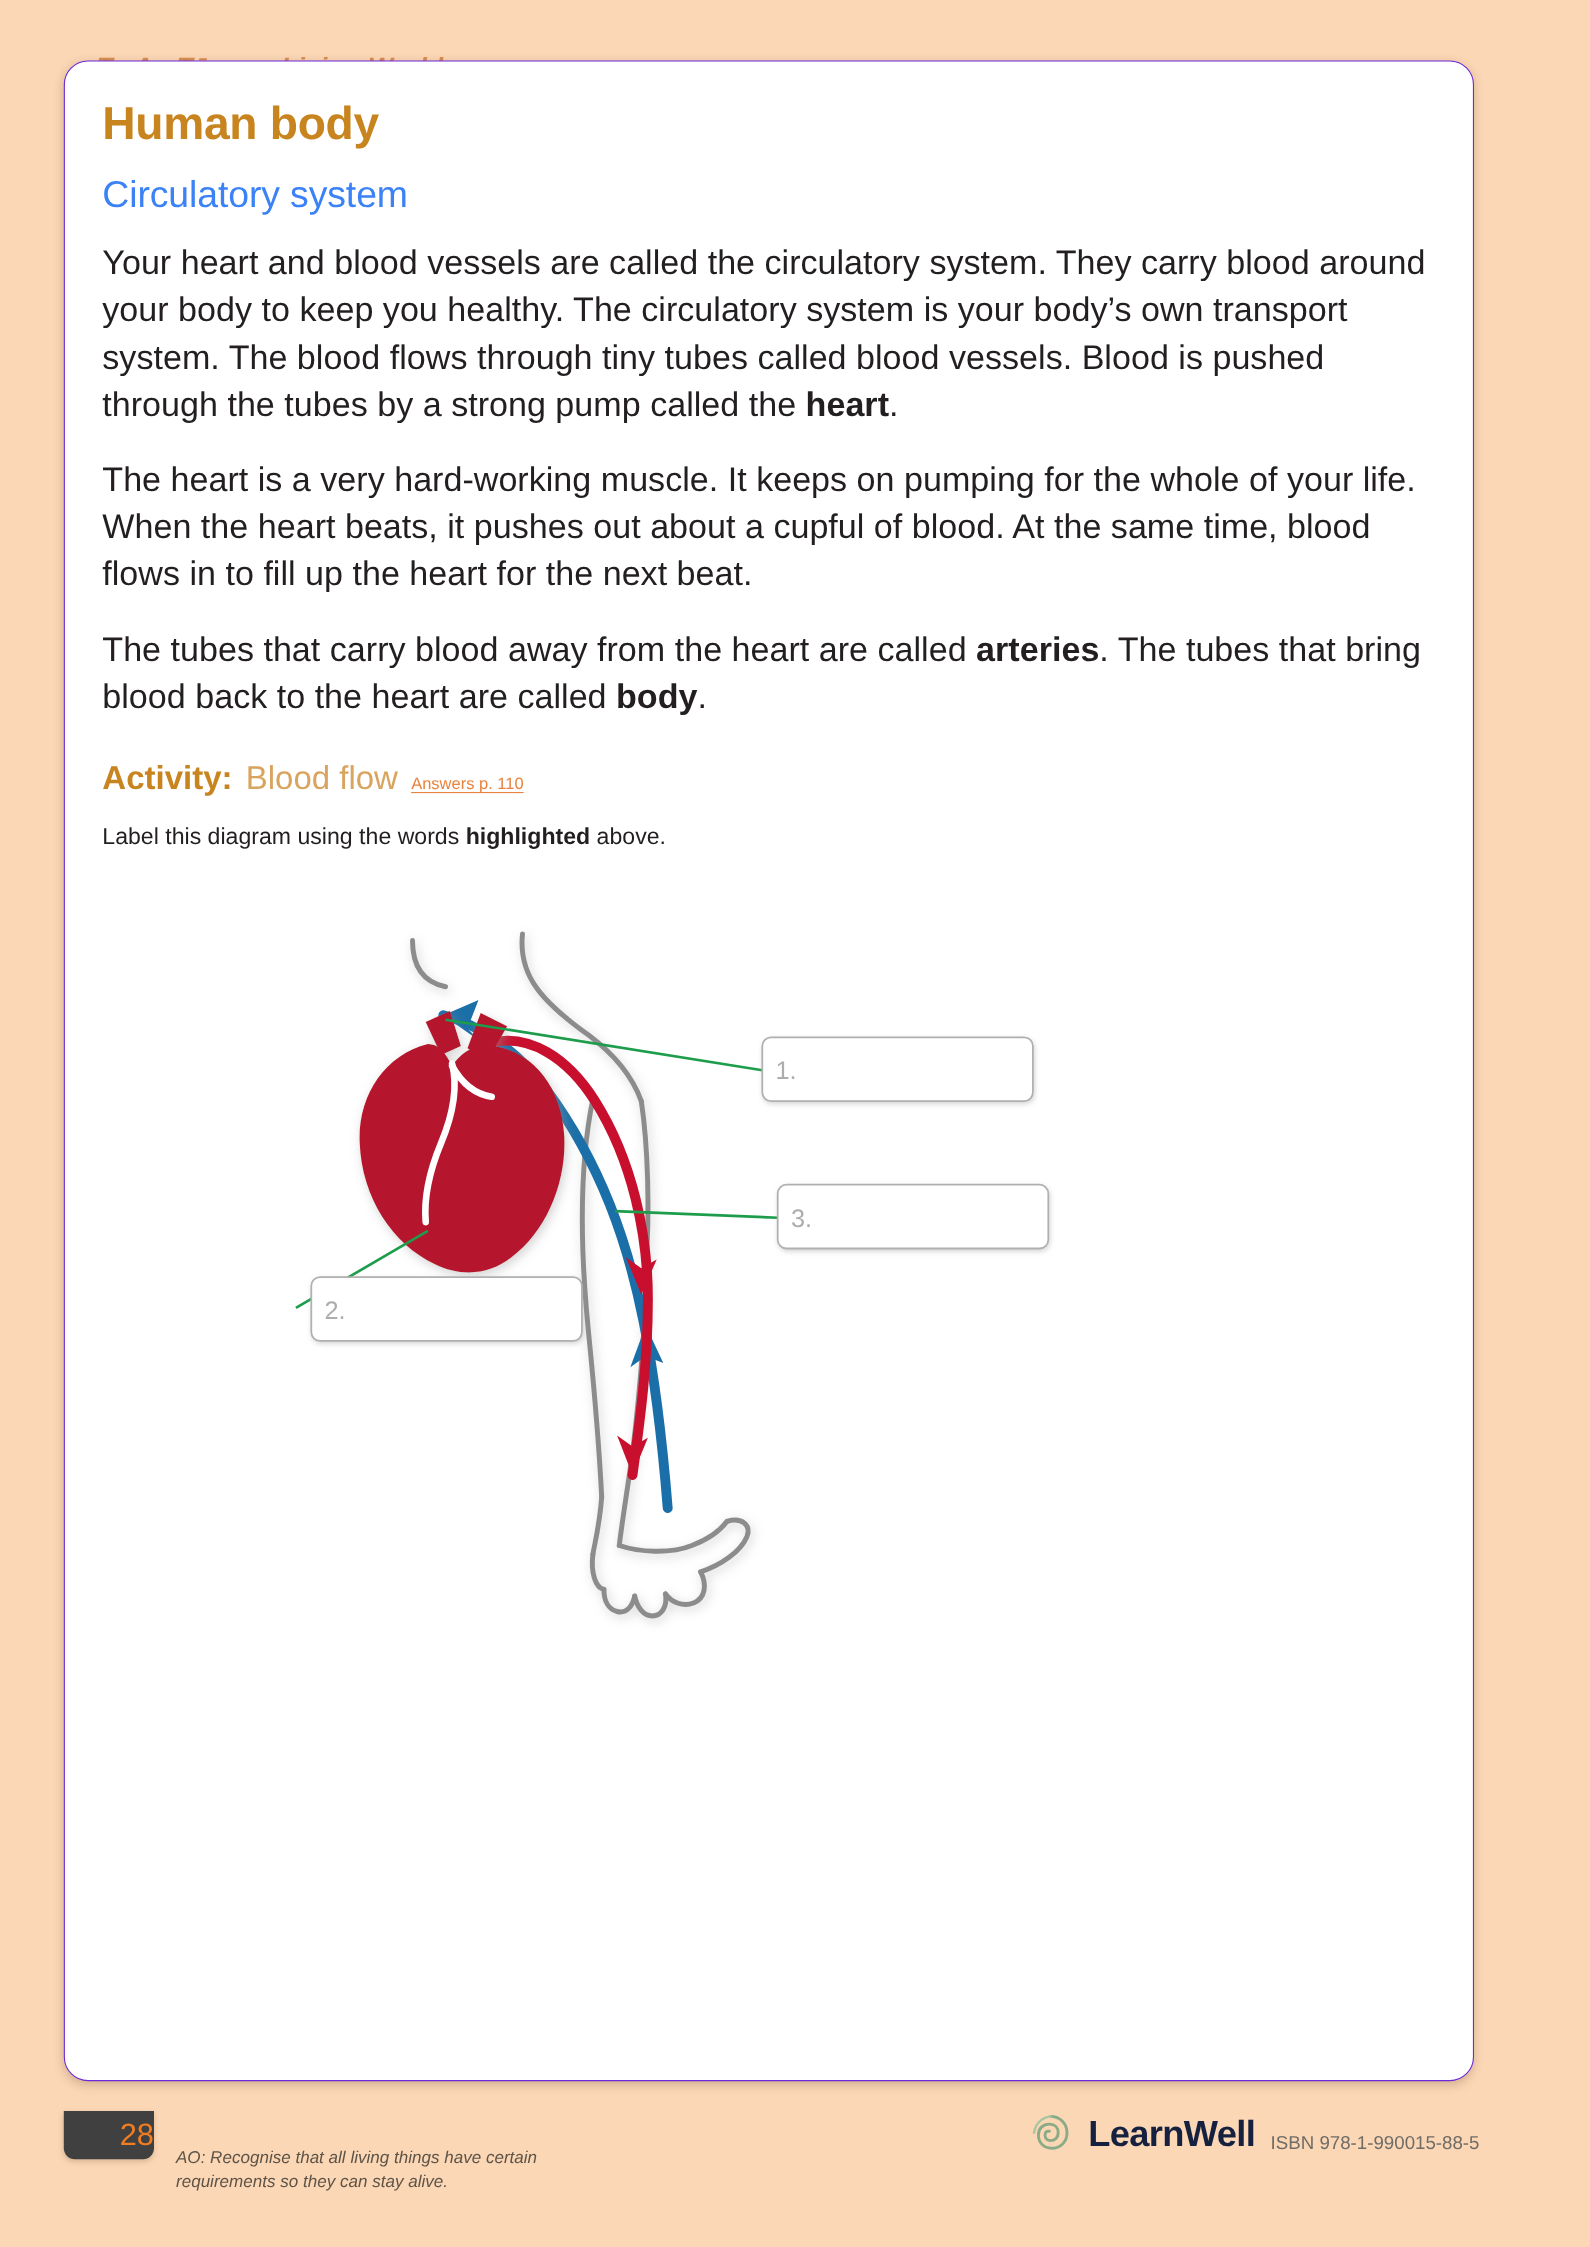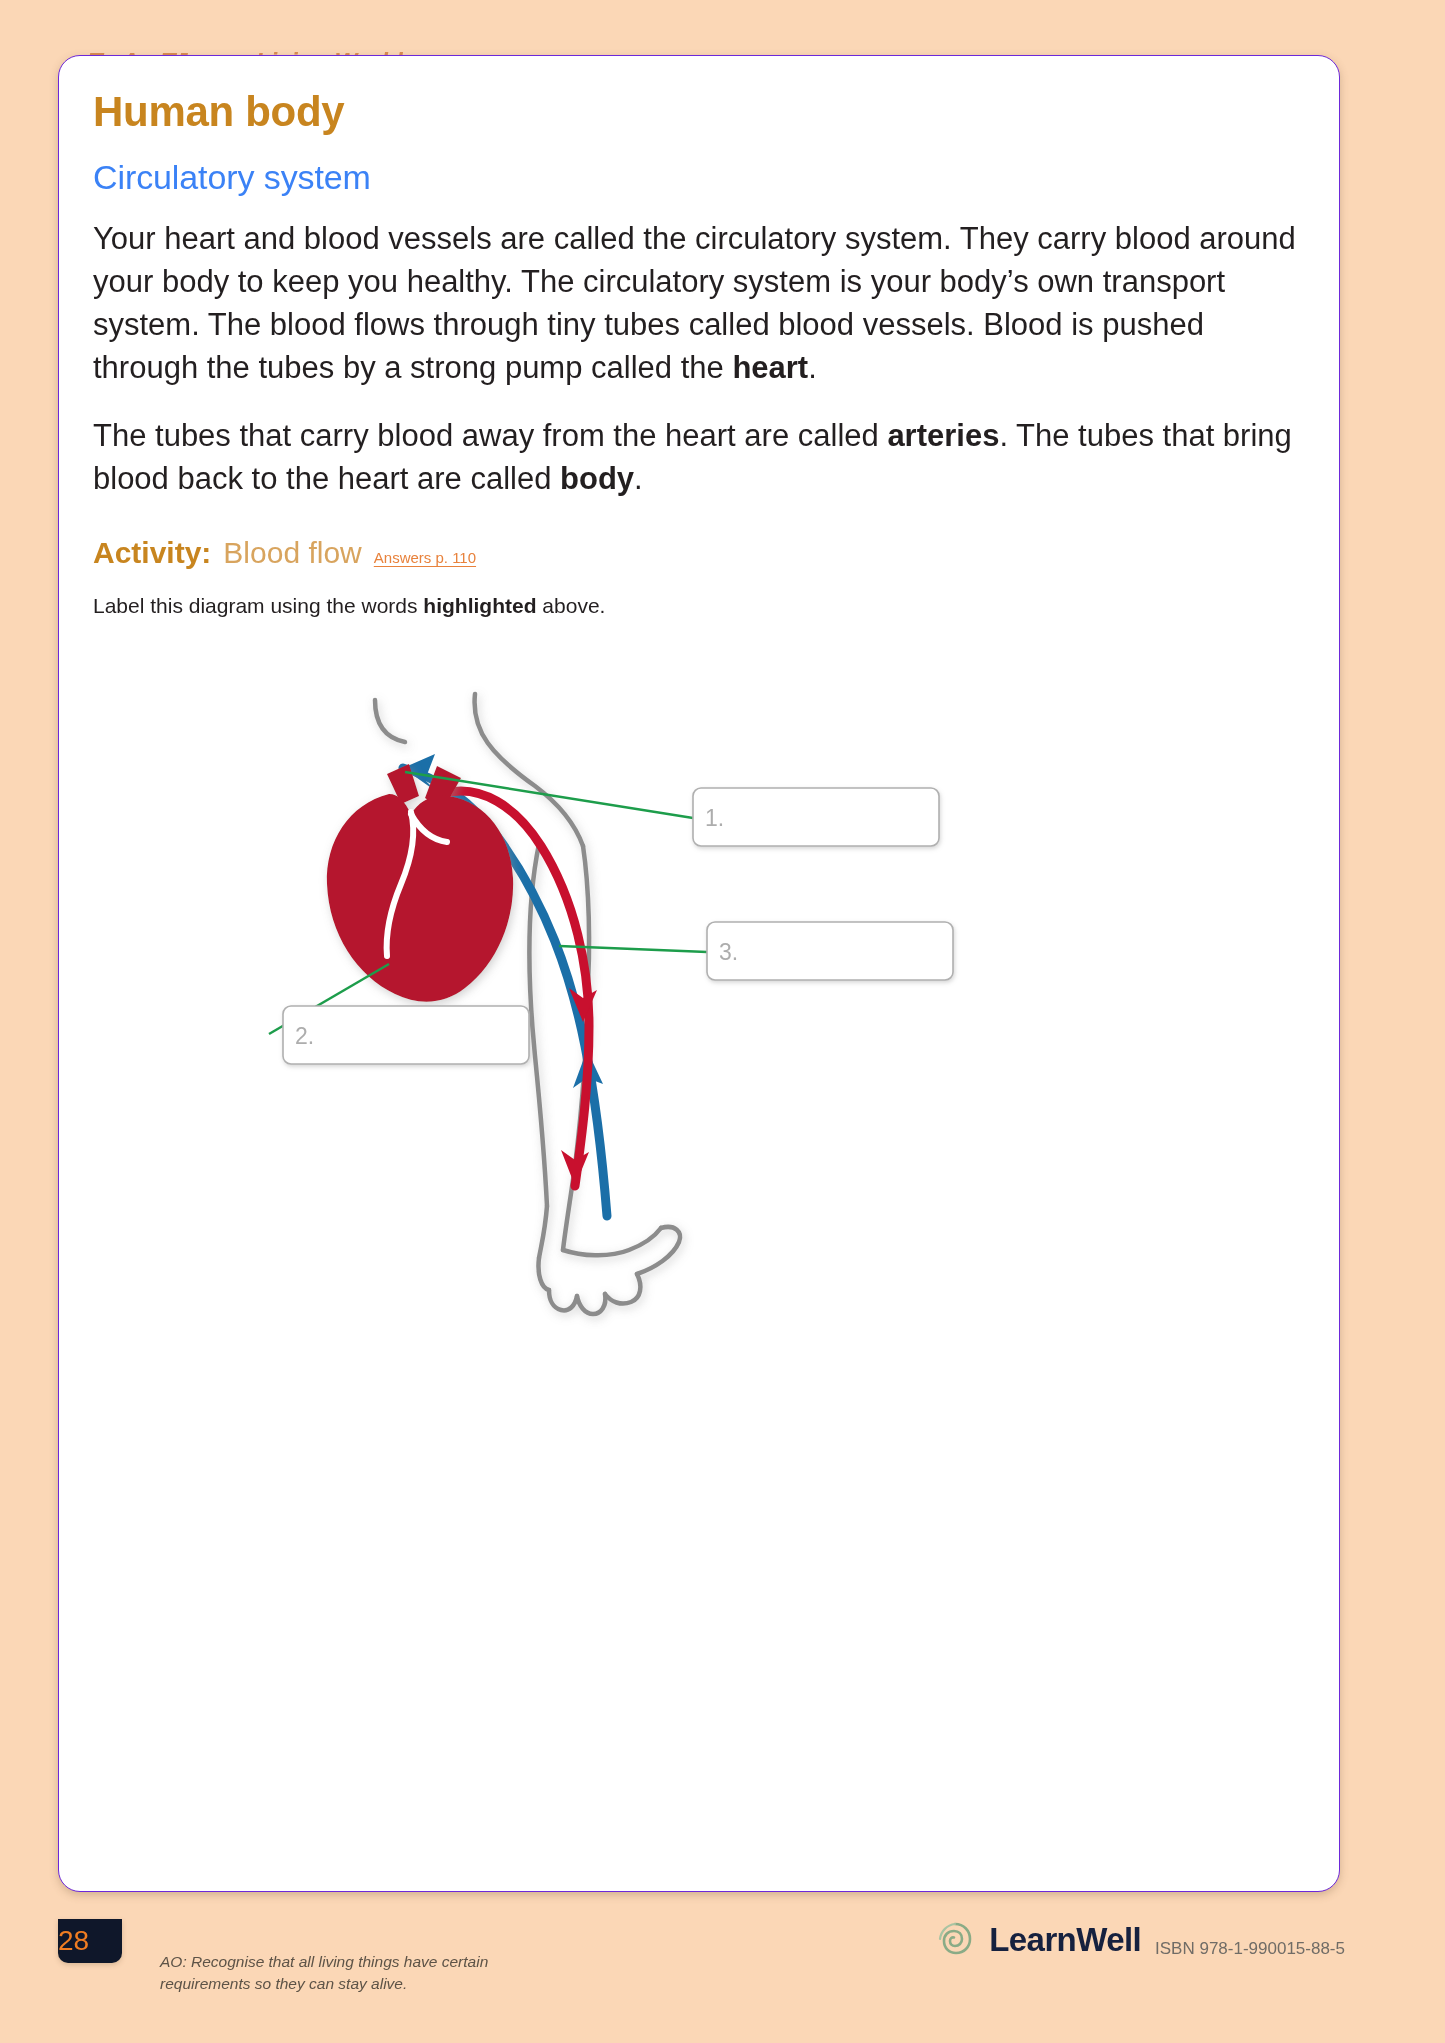--- a/index.html
+++ b/index.html
@@ -127,28 +127,28 @@
     position: absolute;
     left: 0;
     top: 1907px;
     width: 1445px;
     height: 136px;
   }
   .page-tab {
     position: absolute;
     left: 58px;
     top: 12px;
-    width: 64px;
+    width: 82px;
     height: 44px;
-    background: #0f172a;
+    background: #404040;
     border-radius: 0 0 10px 10px;
     box-shadow: 0 2px 5px rgba(120,90,60,0.25);
     display: flex;
     align-items: center;
-    justify-content: flex-start;
+    justify-content: flex-end;
   }
   .page-number {
     font-size: 28px;
     color: #f07d22;
     font-weight: normal;
   }
   .ao-text {
     position: absolute;
     left: 160px;
     top: 14px;
@@ -186,20 +186,21 @@
 
 <div class="page-card">
   <div class="content">
 
     <h1 class="page-title">Human body</h1>
 
     <h2 class="section-title">Circulatory system</h2>
 
     <p class="body-text"><span>Your heart and blood vessels are called the circulatory system. They carry blood around your body to keep you healthy. The circulatory system is your body’s own transport system. The blood flows through tiny tubes called blood vessels. Blood is pushed through the tubes by a strong pump called the </span><b>heart</b><span>.</span></p>
 
+    <p class="body-text">The heart is a very hard-working muscle. It keeps on pumping for the whole of your life. When the heart beats, it pushes out about a cupful of blood. At the same time, blood flows in to fill up the heart for the next beat.</p>
 
     <p class="body-text"><span>The tubes that carry blood away from the heart are called </span><b>arteries</b><span>. The tubes that bring blood back to the heart are called </span><b>body</b><span>.</span></p>
 
     <div class="activity-line">
       <span class="activity-label">Activity:</span>
       <span class="activity-name">Blood flow</span>
       <a class="answers-link" href="#">Answers p. 110</a>
     </div>
 
     <p class="instruction"><span>Label this diagram using the words </span><b>highlighted</b><span> above.</span></p>

